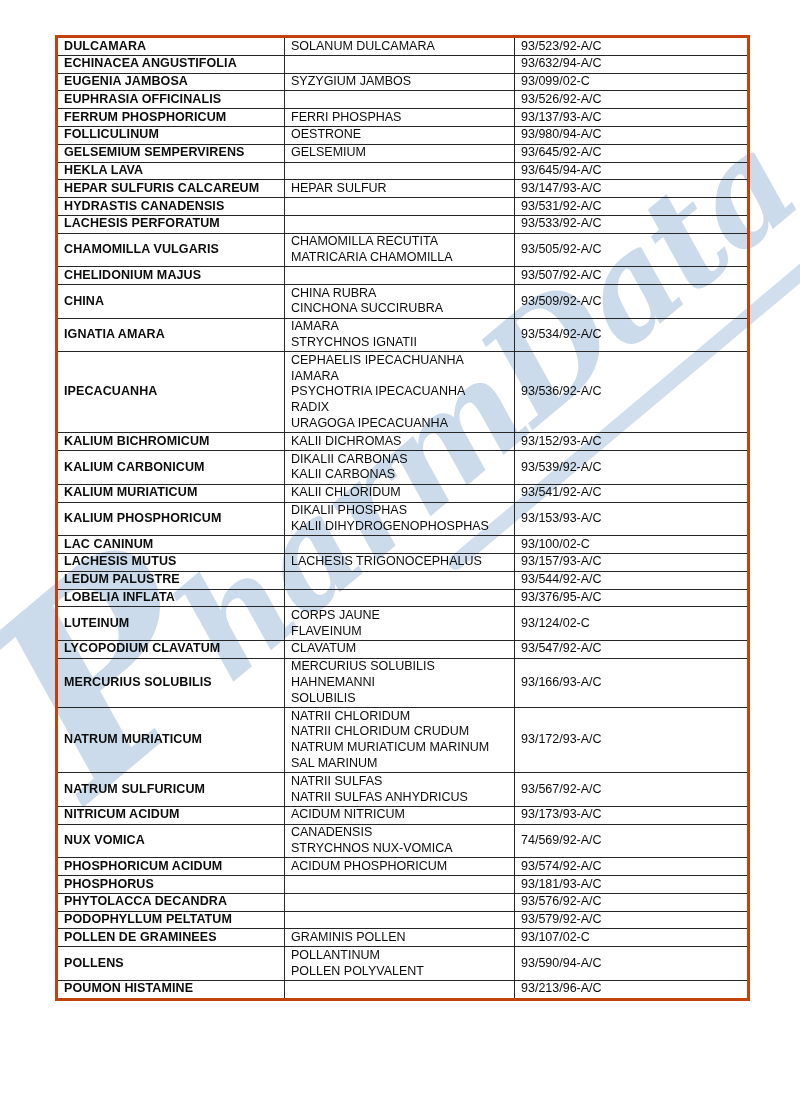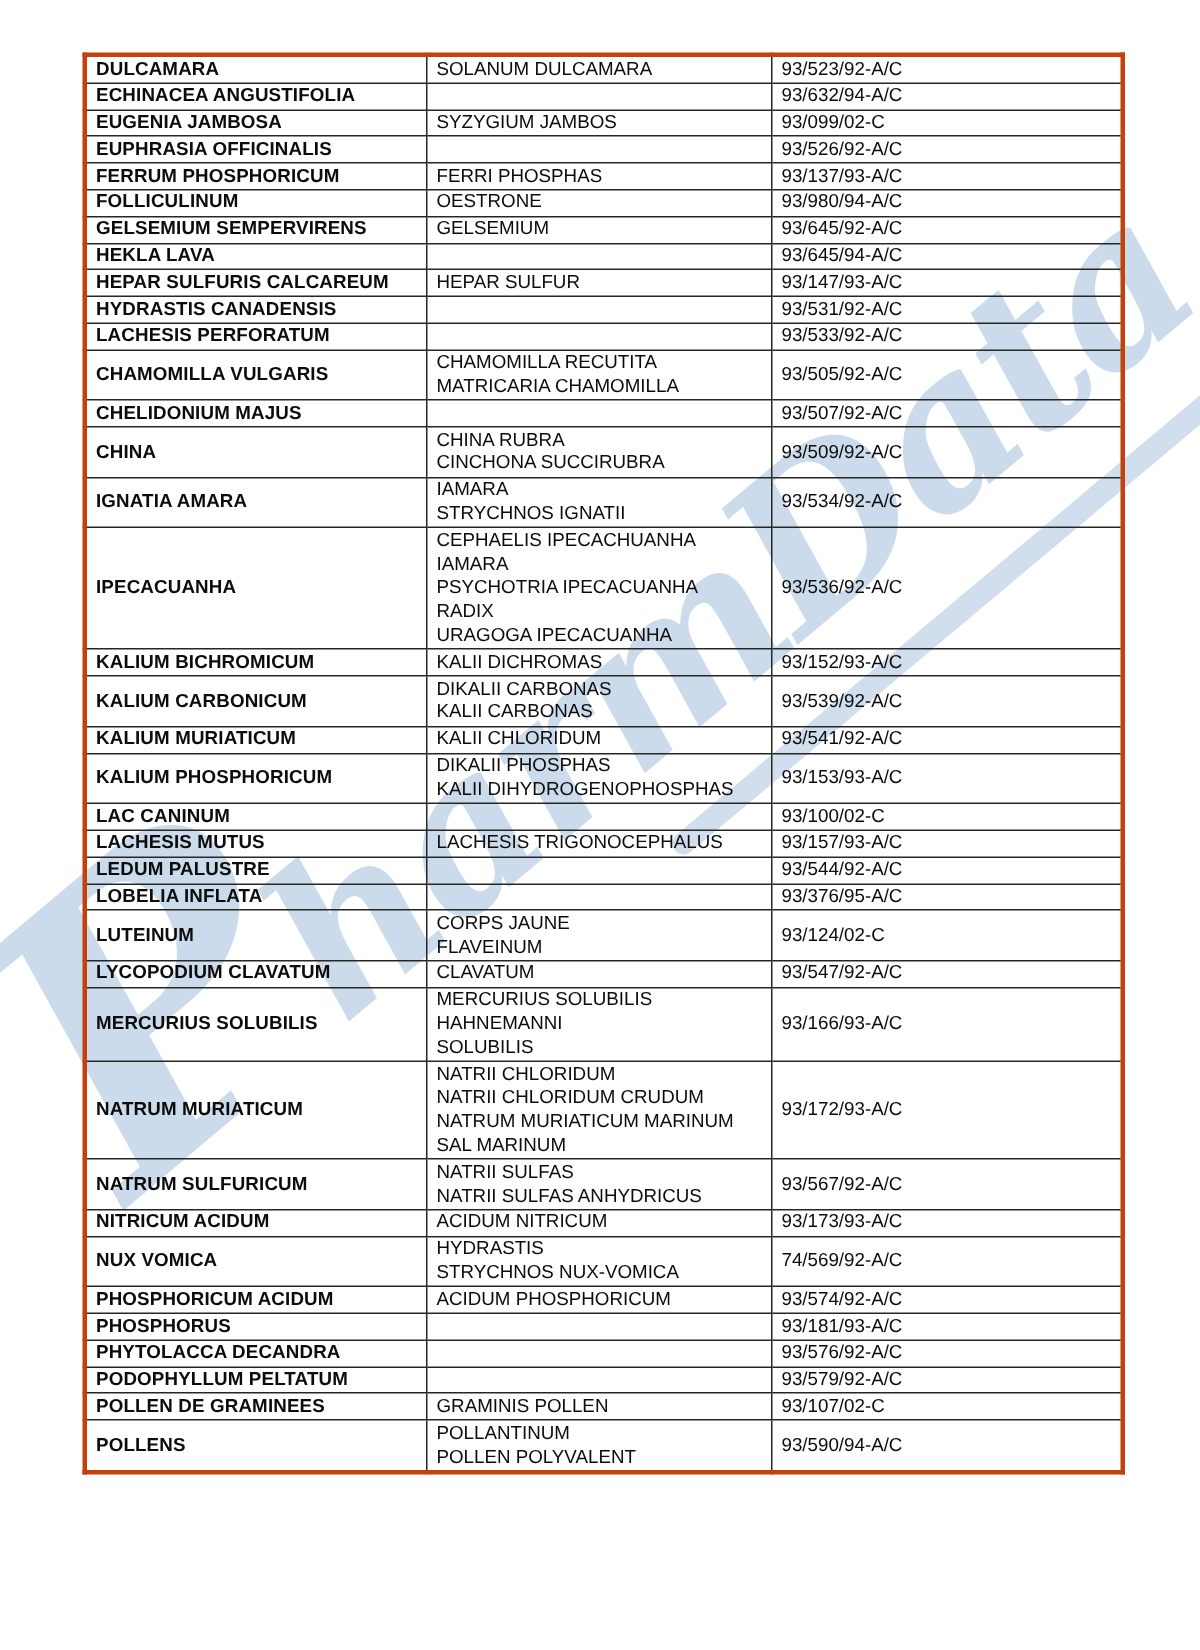--- a/index.html
+++ b/index.html
@@ -282,21 +282,21 @@
       <tr>
         <td class="c-name">NITRICUM ACIDUM</td>
         <td class="c-syn">
           <div>ACIDUM NITRICUM</div>
         </td>
         <td class="c-code">93/173/93-A/C</td>
       </tr>
       <tr>
         <td class="c-name">NUX VOMICA</td>
         <td class="c-syn">
-          <div>HYDRASTIS</div>
+          <div>CANADENSIS</div>
           <div>STRYCHNOS NUX-VOMICA</div>
         </td>
         <td class="c-code">74/569/92-A/C</td>
       </tr>
       <tr>
         <td class="c-name">PHOSPHORICUM ACIDUM</td>
         <td class="c-syn">
           <div>ACIDUM PHOSPHORICUM</div>
         </td>
         <td class="c-code">93/574/92-A/C</td>
@@ -324,14 +324,19 @@
         <td class="c-code">93/107/02-C</td>
       </tr>
       <tr>
         <td class="c-name">POLLENS</td>
         <td class="c-syn">
           <div>POLLANTINUM</div>
           <div>POLLEN POLYVALENT</div>
         </td>
         <td class="c-code">93/590/94-A/C</td>
       </tr>
+      <tr>
+        <td class="c-name">POUMON HISTAMINE</td>
+        <td class="c-syn"></td>
+        <td class="c-code">93/213/96-A/C</td>
+      </tr>
     </tbody>
 </table>
 
 </body></html>

